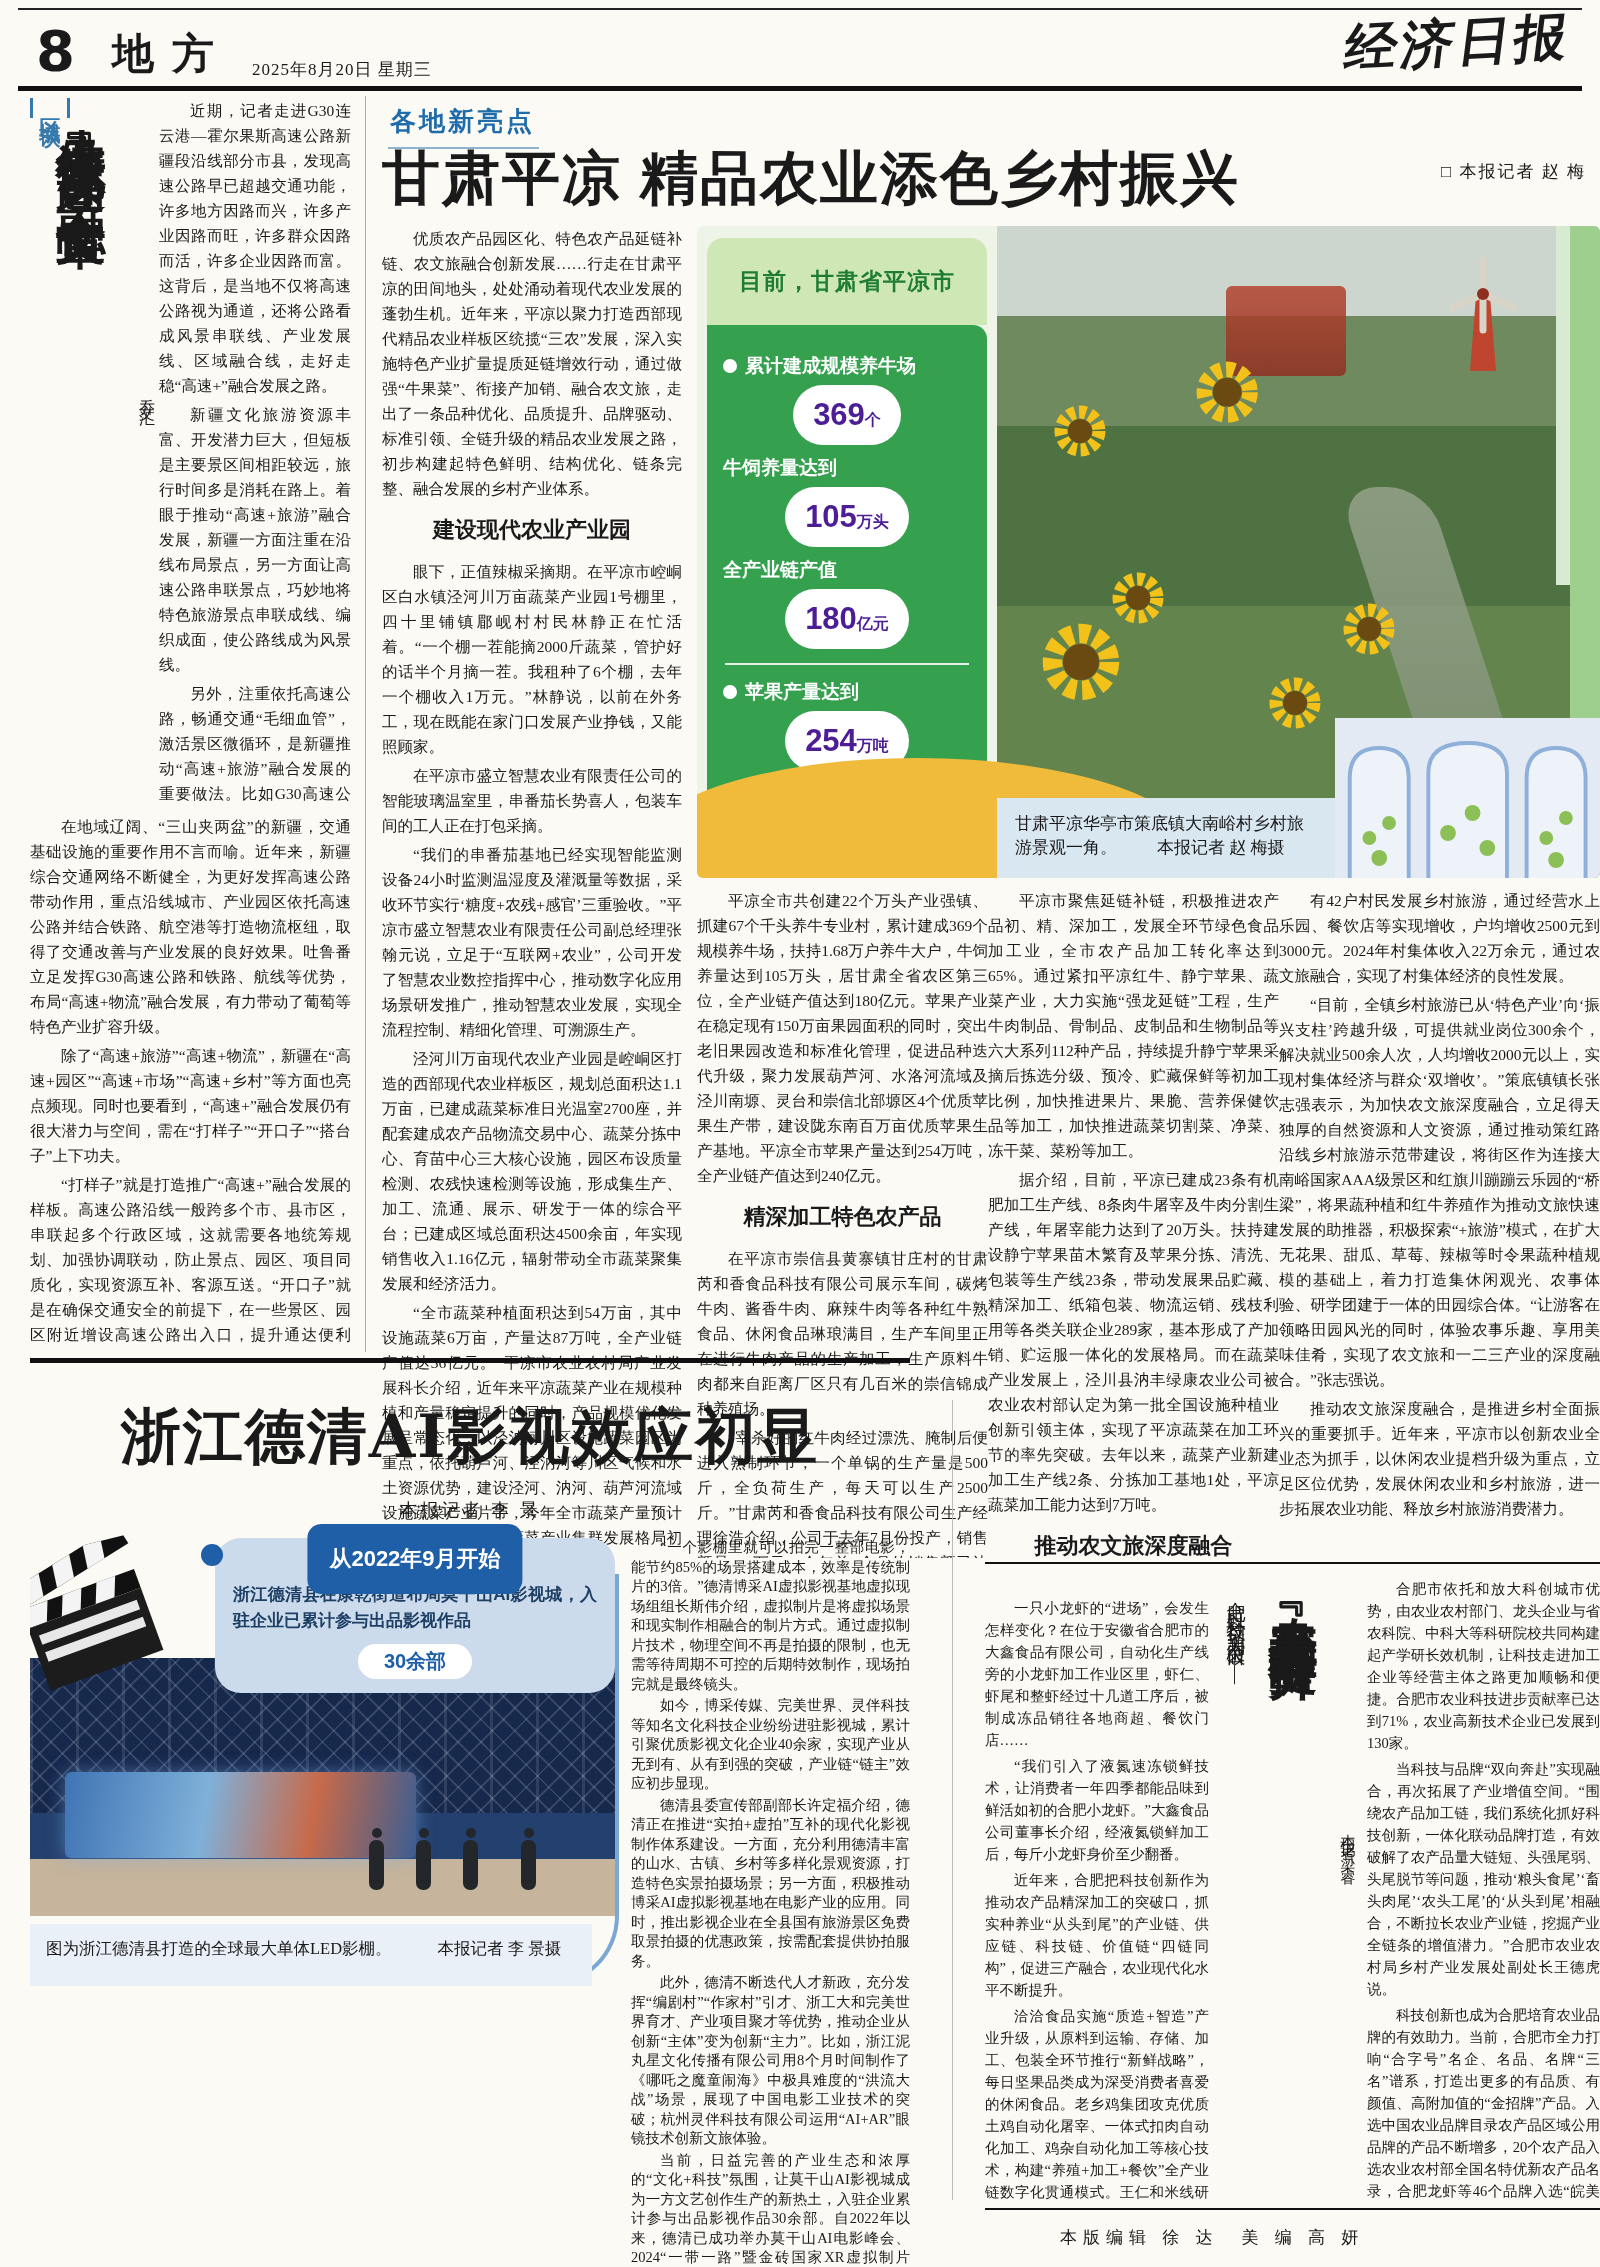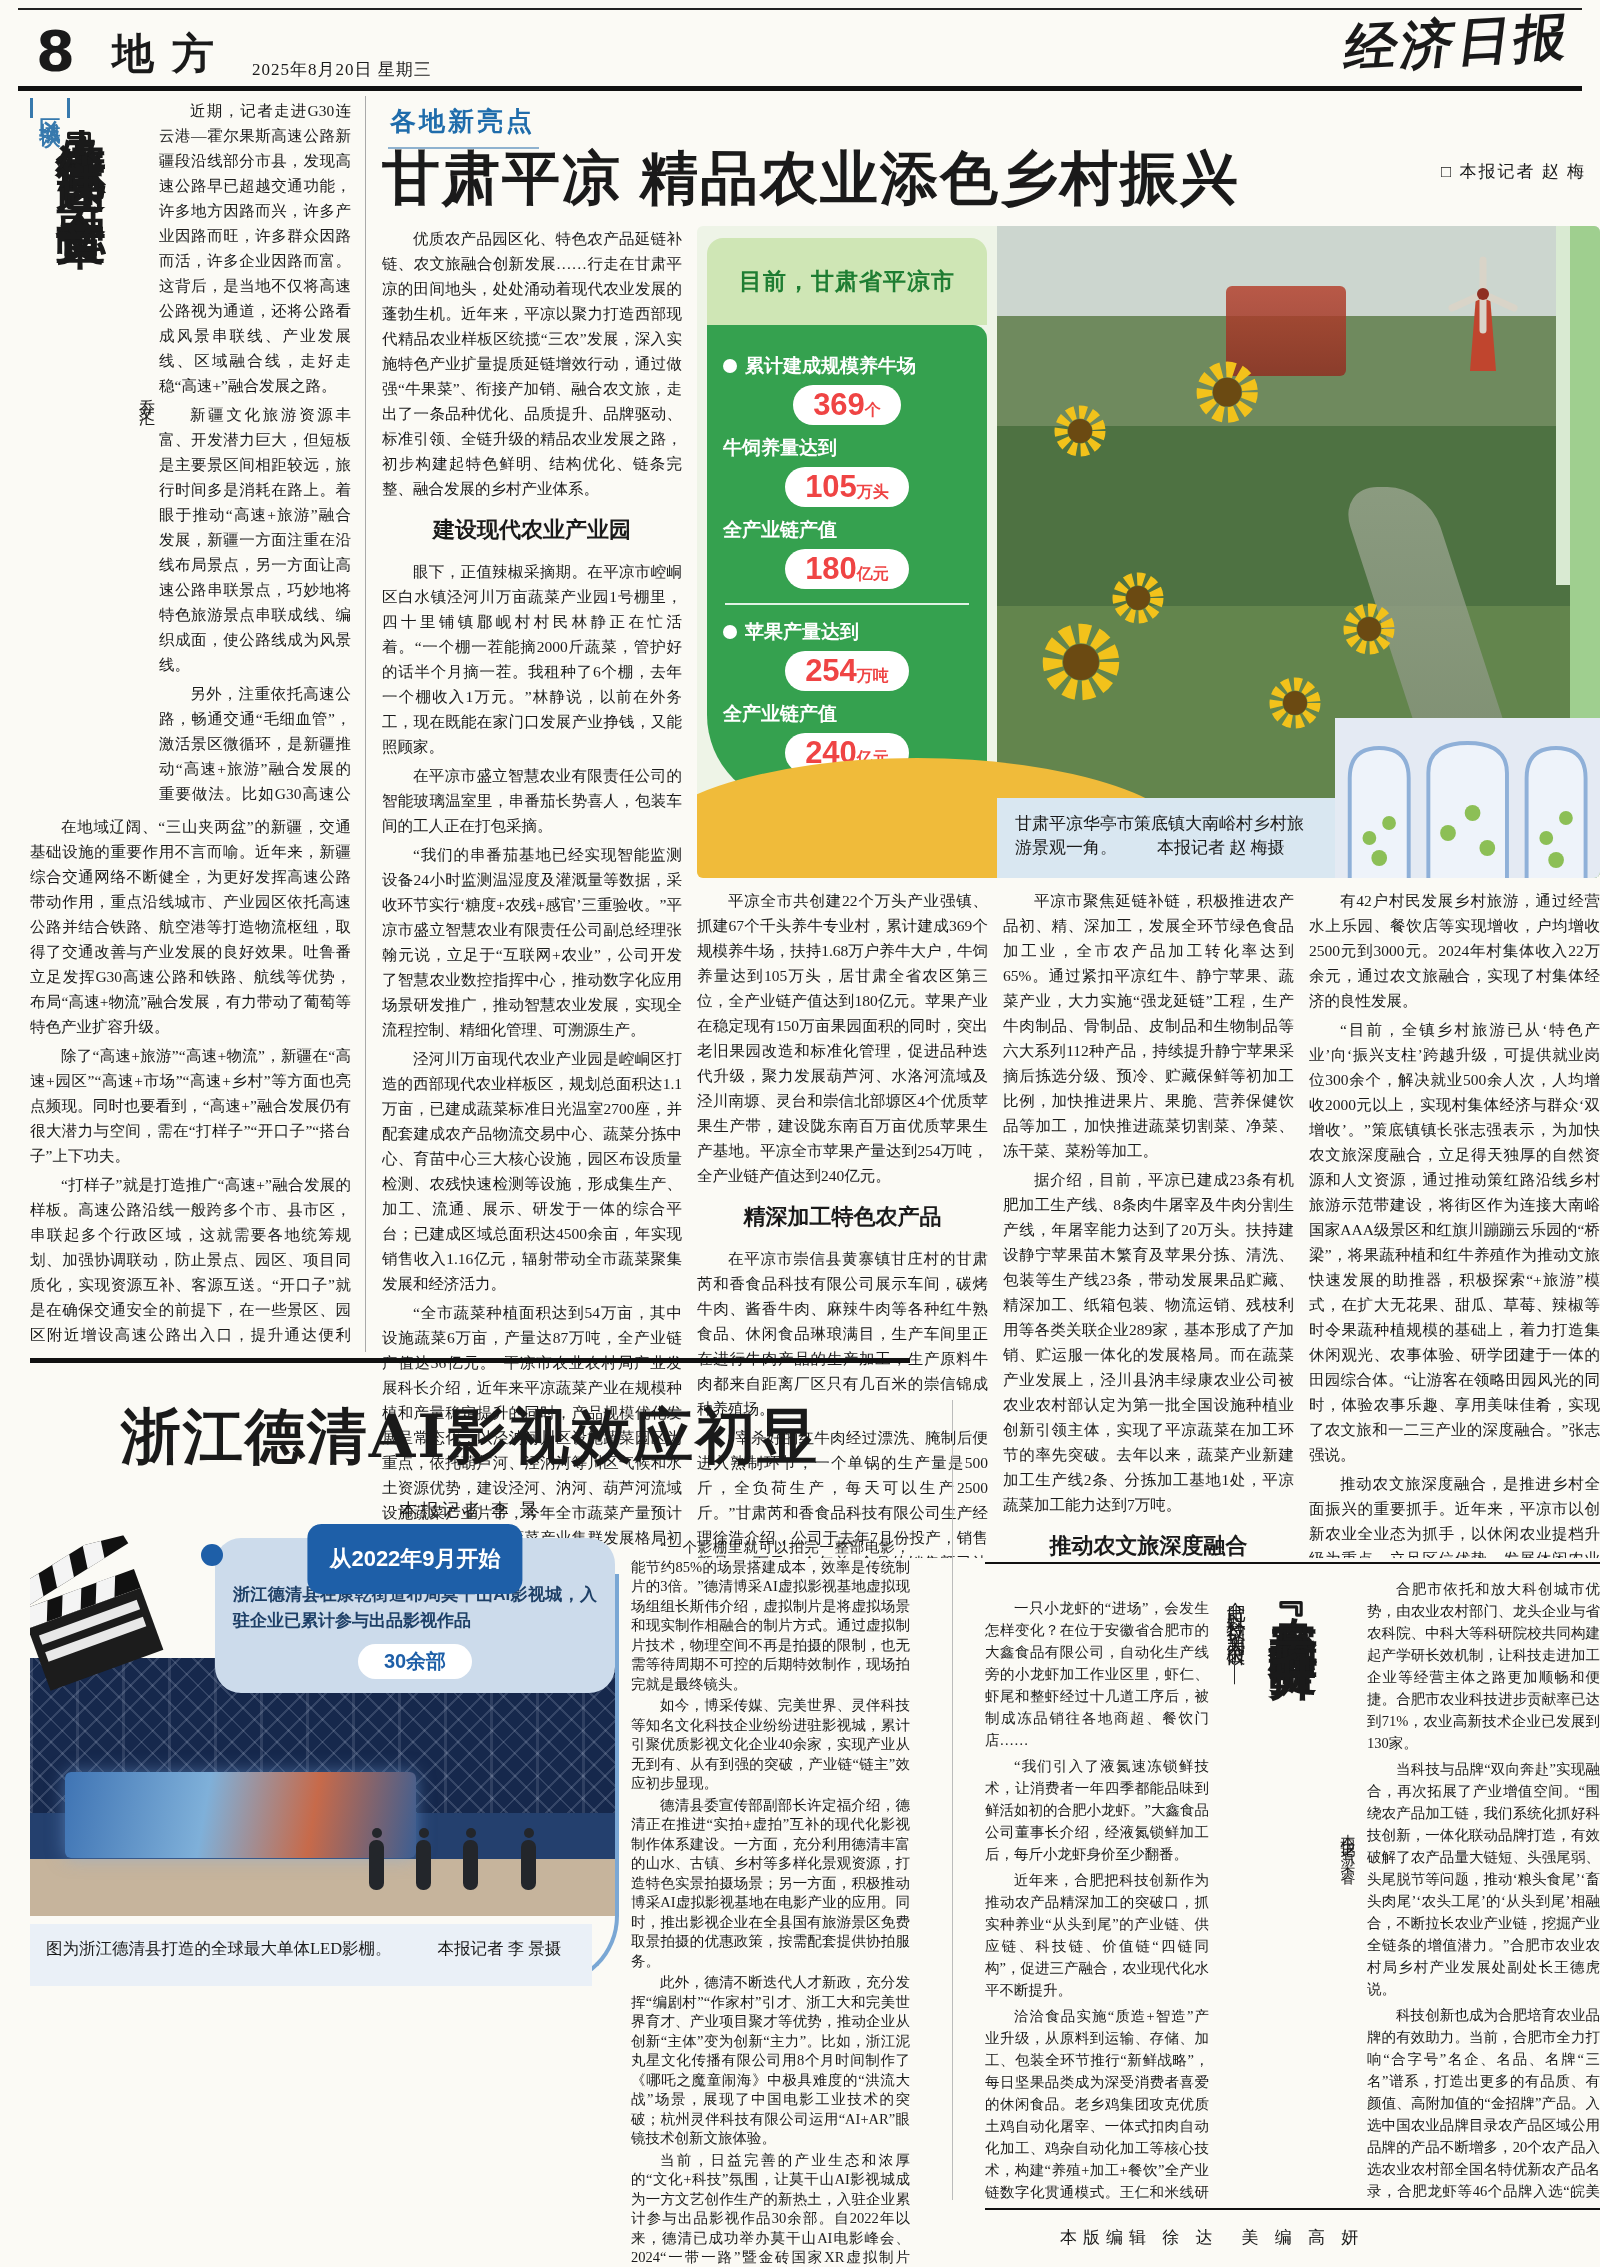--- a/index.html
+++ b/index.html
@@ -31,33 +31,33 @@
   .gansu{position:absolute;left:382px;top:96px;width:1218px;height:1462px;overflow:hidden;}
   .kicker{position:absolute;left:6px;top:8px;color:#1f6cab;font-family:"Liberation Sans",sans-serif;
           font-size:26px;font-weight:bold;letter-spacing:3px;border-bottom:2px solid #8fb2cf;padding:0 4px 8px 2px;}
   .gansu-byline{position:absolute;right:14px;top:64px;font-size:17px;letter-spacing:2px;}
   .gansu-headline{position:absolute;left:0;top:44px;width:100%;font-family:"Liberation Sans",sans-serif;
                   font-size:58px;font-weight:900;letter-spacing:2px;}
   .gansu-cols{position:absolute;left:0;top:130px;width:100%;height:1332px;display:flex;gap:15px;}
   .g-col1{width:300px;flex:none;height:100%;overflow:hidden;}
   .g-right{flex:1;display:flex;flex-direction:column;}
   .g-figure{height:652px;display:flex;position:relative;overflow:hidden;background:#eef4e7;border-radius:6px;}
-  .g-botcols{flex:1;display:flex;gap:15px;margin-top:10px;overflow:hidden;}
+  .g-botcols{flex:1;display:flex;margin-top:10px;overflow:hidden;}
   .g-botcols>div{width:291px;overflow:hidden;}
   .g-botcols>div:last-child{flex:1;}
   
   .info-panel{width:300px;flex:none;position:relative;padding:12px 10px;z-index:3;}
   .info-title{background:#cfe6b5;color:#1e7d32;font-family:"Liberation Sans",sans-serif;font-weight:bold;
               font-size:23px;text-align:center;border-radius:16px 16px 0 0;padding:28px 4px;letter-spacing:1px;}
   .info-green{background:#35a14f;border-radius:0 14px 14px 90px;padding:18px 16px 26px;color:#fff;
               font-family:"Liberation Sans",sans-serif;position:relative;}
   .stat-label{font-size:19px;font-weight:bold;margin:10px 0 6px;display:flex;align-items:center;gap:8px;}
   .bullet{width:14px;height:14px;border-radius:50%;background:#fff;flex:none;}
   .nobullet{padding-left:0;}
-  .pill{background:#fff;color:#ef4444;border-radius:999px;padding:2px 20px;width:max-content;margin:2px auto 6px;
+  .pill{background:#fff;color:#4c1d95;border-radius:999px;padding:12px 20px;width:max-content;margin:2px auto 6px;
         font-weight:bold;}
   .pill .v{font-size:31px;}
   .pill .u{font-size:16px;}
   .info-div{height:2px;background:rgba(255,255,255,.85);margin:14px 2px;}
   .hill{position:absolute;left:-60px;bottom:-70px;width:560px;height:190px;background:#f0bb3a;border-radius:50%;z-index:2;}
   
   .g-photo{flex:1;position:relative;overflow:hidden;background:linear-gradient(#ccd6cf 0 90px,#6f8a5e 90px 200px,#4e7242 200px 380px,#63854d 380px 100%);}
   .g-photo .path{position:absolute;right:18%;top:40%;width:90px;height:60%;background:linear-gradient(#9aa58f,#7d8a74);transform:skewX(18deg);border-radius:40px;opacity:.8;}
   .windmill{position:absolute;right:12%;top:30px;}
   .pavilion{position:absolute;left:38%;top:60px;width:120px;height:90px;background:linear-gradient(#b5432f,#8f2f22);opacity:.85;border-radius:6px;}

